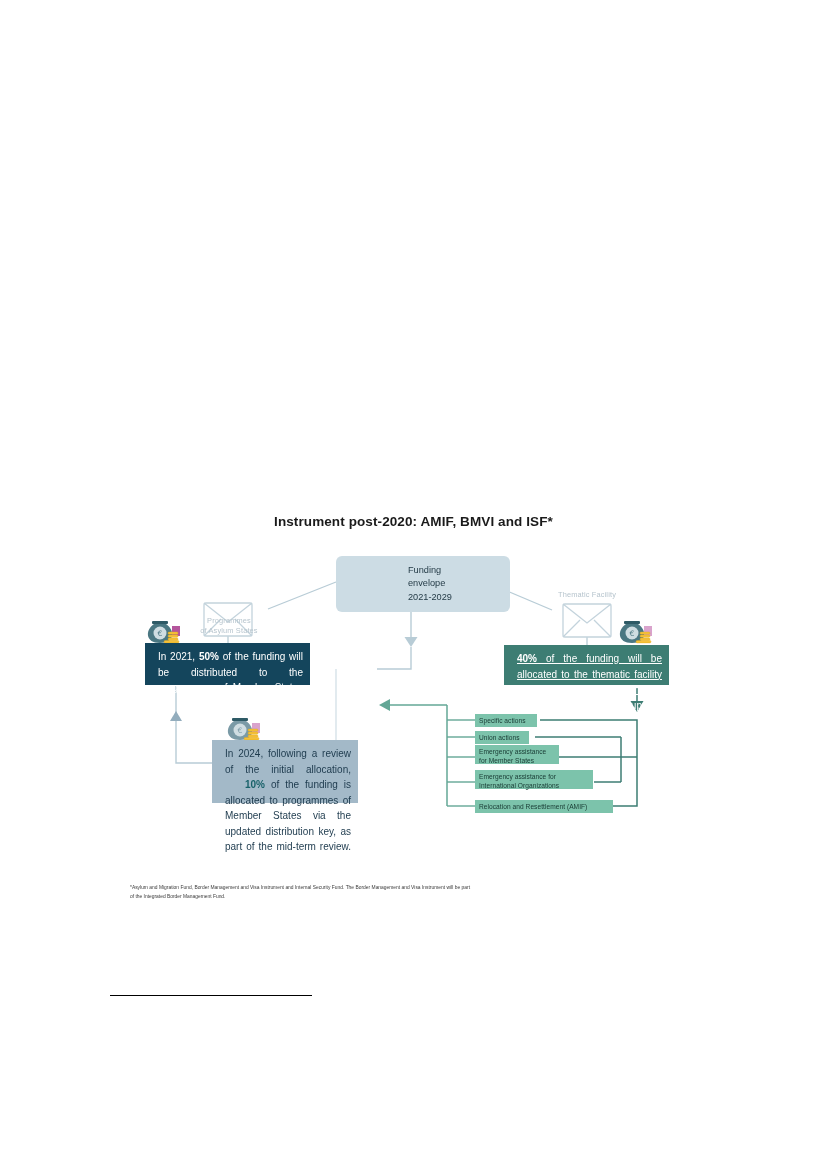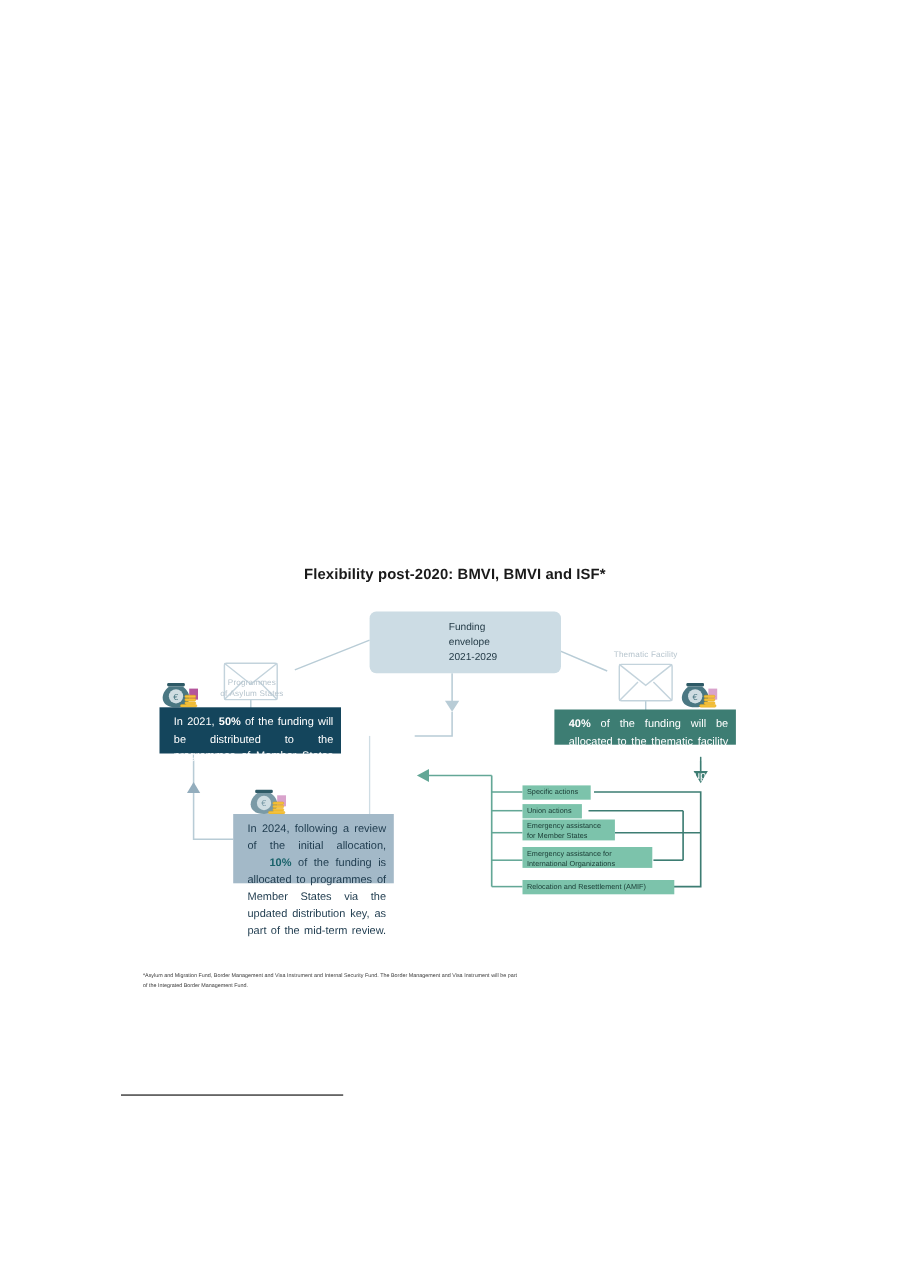--- a/index.html
+++ b/index.html
@@ -90,23 +90,24 @@
     height: 42px;
     background: #14455c;
     color: #ffffff;
   }
   #box-2021 b { color: #ffffff; font-weight: 700; }
 
   #box-thematic {
     left: 504px;
     top: 645px;
     width: 165px;
-    height: 32px;
+    height: 40px;
     background: #3d7d73;
     color: #ffffff;
+    text-decoration: underline;
   }
   #box-thematic b { color: #ffffff; font-weight: 700; }
 
   #box-2024 {
     left: 212px;
     top: 740px;
     width: 146px;
     height: 63px;
     background: #a3b9c8;
     color: #1d3a4d;
@@ -143,21 +144,21 @@
     width: 202px;
     height: 1.2px;
     background: #000000;
   }
 </style>
 </head>
 <body>
 
 <div class="page">
 
-  <div id="chart-title">Flexibility post-2020: BMVI, BMVI and ISF*</div>
+  <div id="chart-title">Instrument post-2020: AMIF, BMVI and ISF*</div>
 
   <svg id="diagram" viewBox="0 0 827 1169">
 
     <path d="M 336 582 L 268 609" stroke="#b8ccd6" stroke-width="1.3" fill="none"></path>
 
     <path d="M 486 582 L 552 610" stroke="#b8ccd6" stroke-width="1.3" fill="none"></path>
 
     <path d="M 228 636 L 228 644" stroke="#b8ccd6" stroke-width="1.3" fill="none"></path>
 
     <path d="M 587 637 L 587 646" stroke="#b8ccd6" stroke-width="1.3" fill="none"></path>

